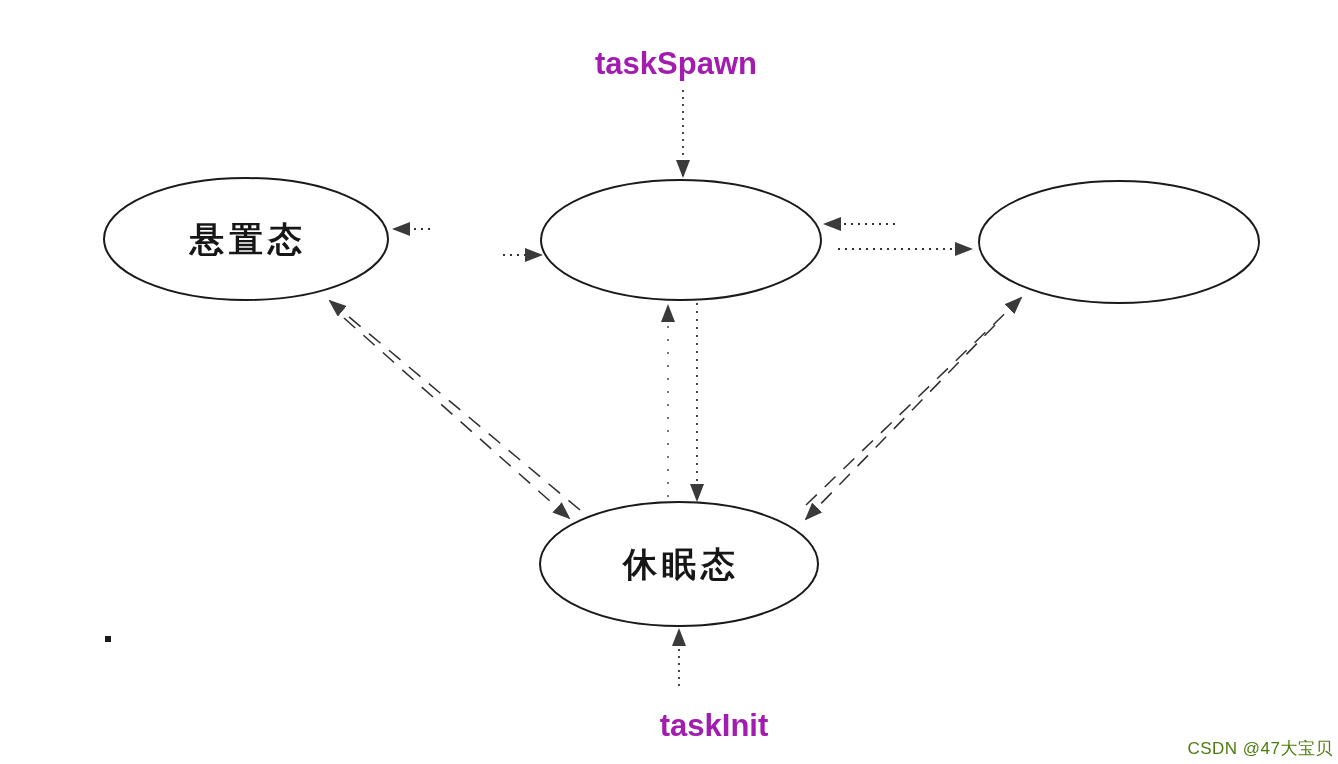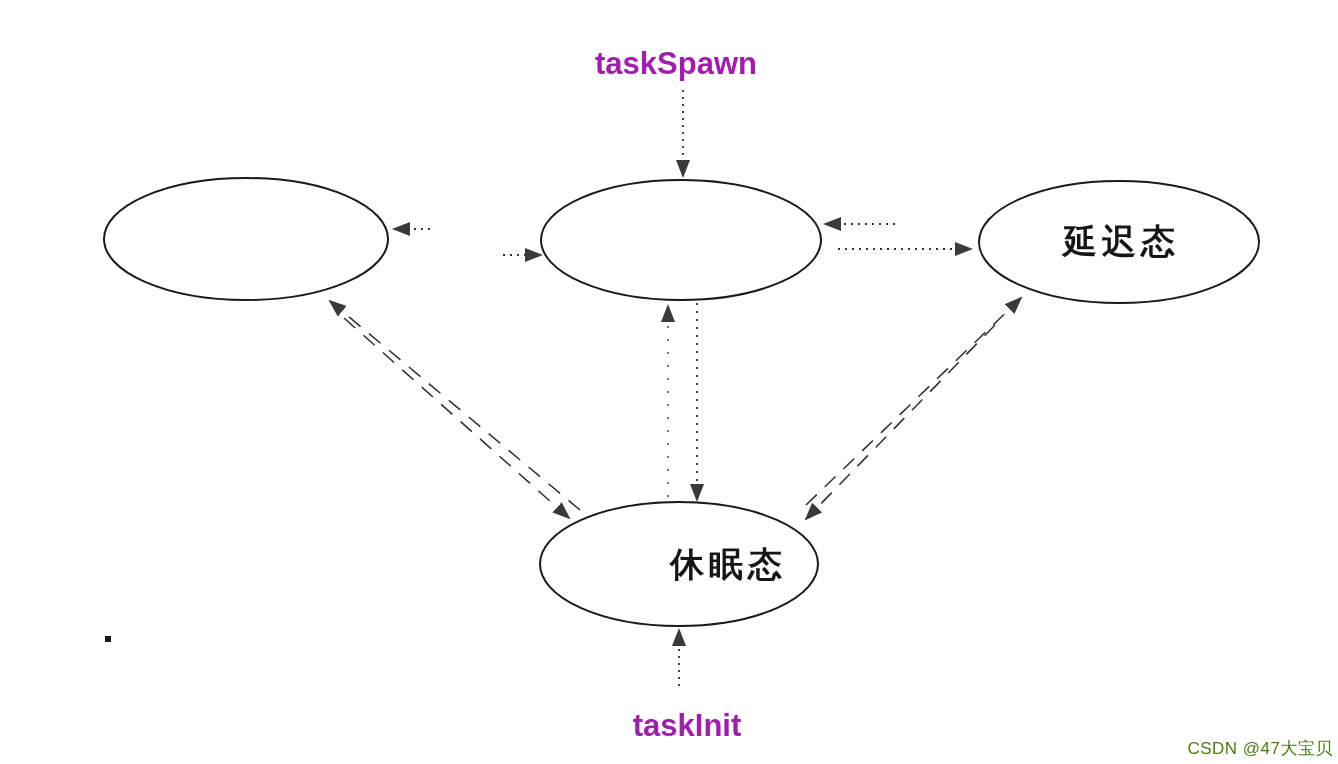--- a/index.html
+++ b/index.html
@@ -28,23 +28,23 @@
     transform: translate(-50%, -50%);
     font-family: "Liberation Sans", sans-serif;
     font-size: 31px;
     font-weight: 700;
     color: #a21caf;
     white-space: nowrap;
   }
   #label-suspended { left: 246px; top: 240px; }
   #label-ready     { left: 681px; top: 241px; }
   #label-delayed   { left: 1119px; top: 242px; }
-  #label-dormant   { left: 679px; top: 565px; margin-left: 47px; }
+  #label-dormant   { left: 679px; top: 565px; }
   #label-taskspawn { left: 676px; top: 64px; }
-  #label-taskinit  { left: 687px; top: 726px; }
+  #label-taskinit  { left: 714px; top: 726px; }
   .watermark {
     position: absolute;
     right: 5px;
     top: 737px;
     font-size: 17px;
     color: #4d7c0f;
     letter-spacing: 0.5px;
     white-space: nowrap;
   }
 </style>
@@ -85,21 +85,21 @@
 
     <line x1="344" y1="318" x2="569" y2="518" stroke="#2e2e2e" stroke-width="1.5" stroke-dasharray="15 11" marker-end="url(#arrow)"></line>
 
     <line x1="806" y1="505" x2="1021" y2="298" stroke="#2e2e2e" stroke-width="1.5" stroke-dasharray="15 11" marker-end="url(#arrow)"></line>
 
     <line x1="995" y1="325" x2="806" y2="519" stroke="#2e2e2e" stroke-width="1.5" stroke-dasharray="15 11" marker-end="url(#arrow)"></line>
 
     <rect x="105" y="636" width="6" height="6" fill="#1a1a1a"></rect>
   </svg>
 
-  <div class="node-label" id="label-delayed">延迟态</div>
+  <div class="node-label" id="label-suspended">悬置态</div>
   <div class="node-label" id="label-dormant">休眠态</div>
 
   <div class="api-label" id="label-taskspawn">taskSpawn</div>
   <div class="api-label" id="label-taskinit">taskInit</div>
 
   <div class="watermark">CSDN @47大宝贝</div>
 
 </div>
 
 </body></html>

